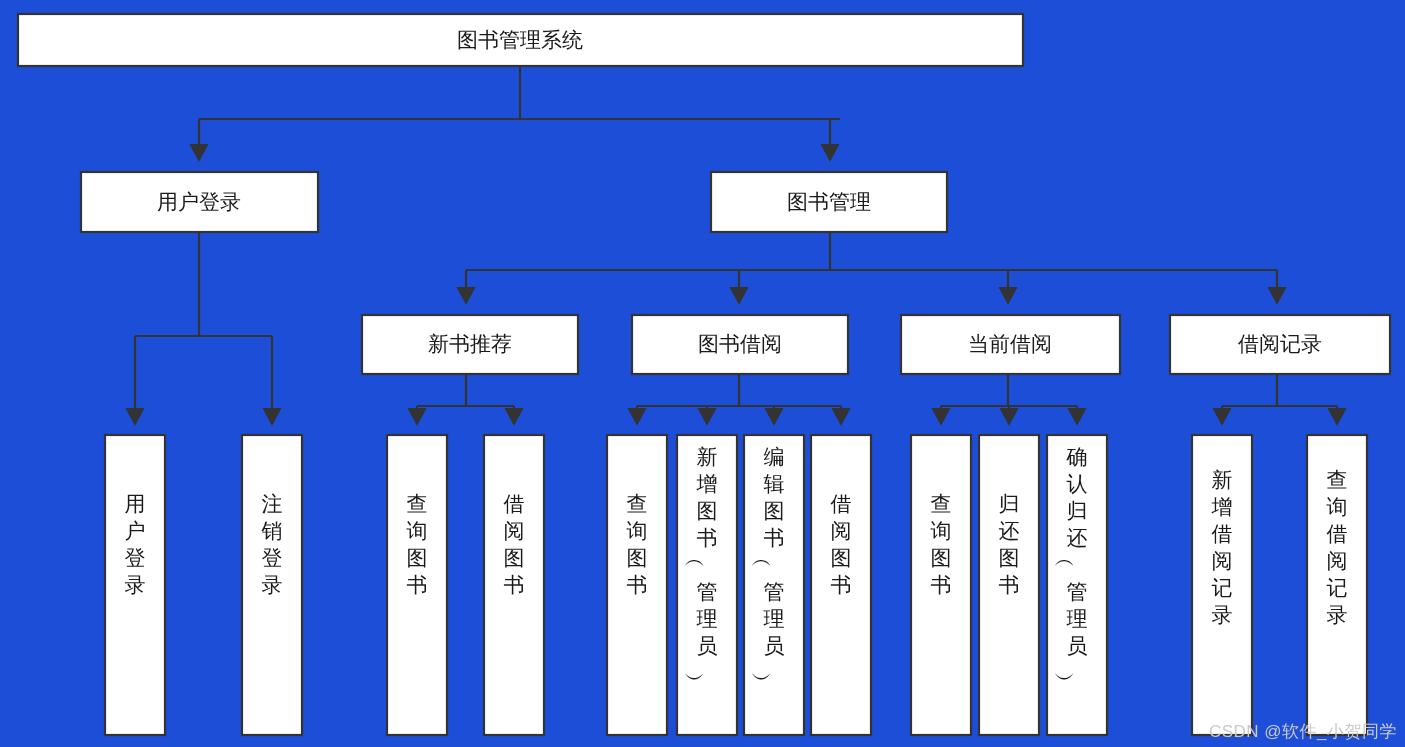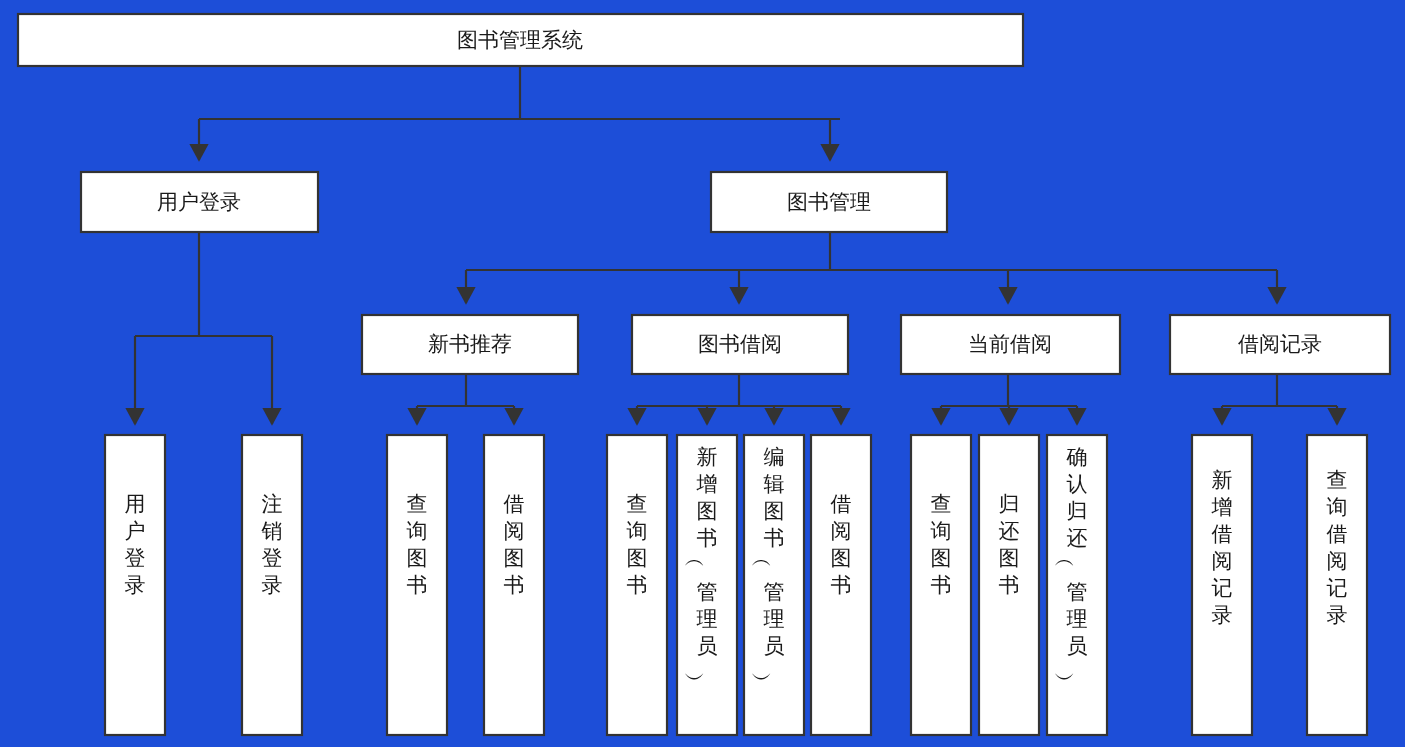--- a/index.html
+++ b/index.html
@@ -204,13 +204,14 @@
     <g>
       <rect class="node-box" x="1192" y="435" width="60" height="300"></rect>
       <text class="node-label-v" x="1222" y="487"><tspan x="1222" y="487">新</tspan><tspan x="1222" y="514">增</tspan><tspan x="1222" y="541">借</tspan><tspan x="1222" y="568">阅</tspan><tspan x="1222" y="595">记</tspan><tspan x="1222" y="622">录</tspan></text>
     </g>
     <g>
       <rect class="node-box" x="1307" y="435" width="60" height="300"></rect>
       <text class="node-label-v" x="1337" y="487"><tspan x="1337" y="487">查</tspan><tspan x="1337" y="514">询</tspan><tspan x="1337" y="541">借</tspan><tspan x="1337" y="568">阅</tspan><tspan x="1337" y="595">记</tspan><tspan x="1337" y="622">录</tspan></text>
     </g>
   </svg>
 
+  <div class="watermark-text">CSDN @软件_小贺同学</div>
 </div>
 
 </body></html>

